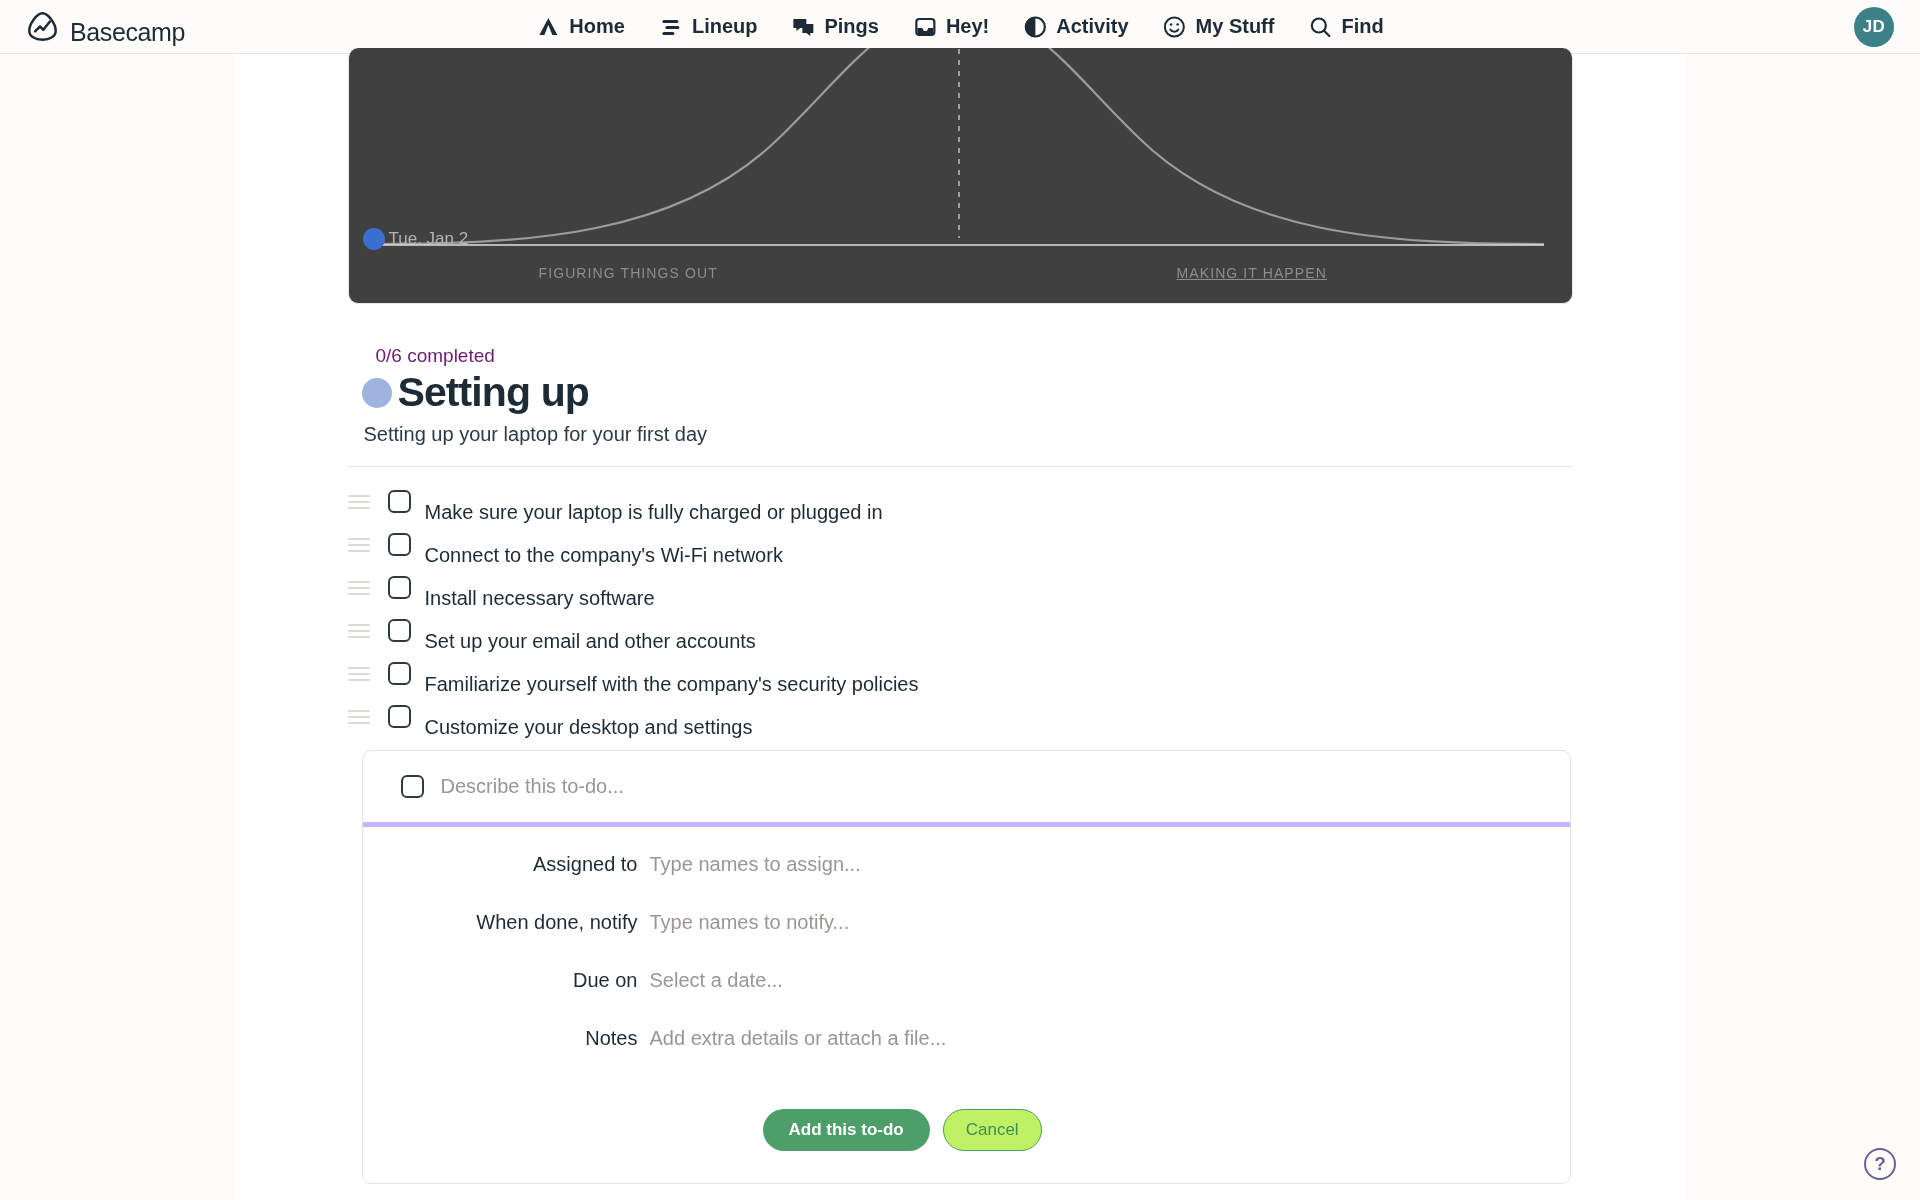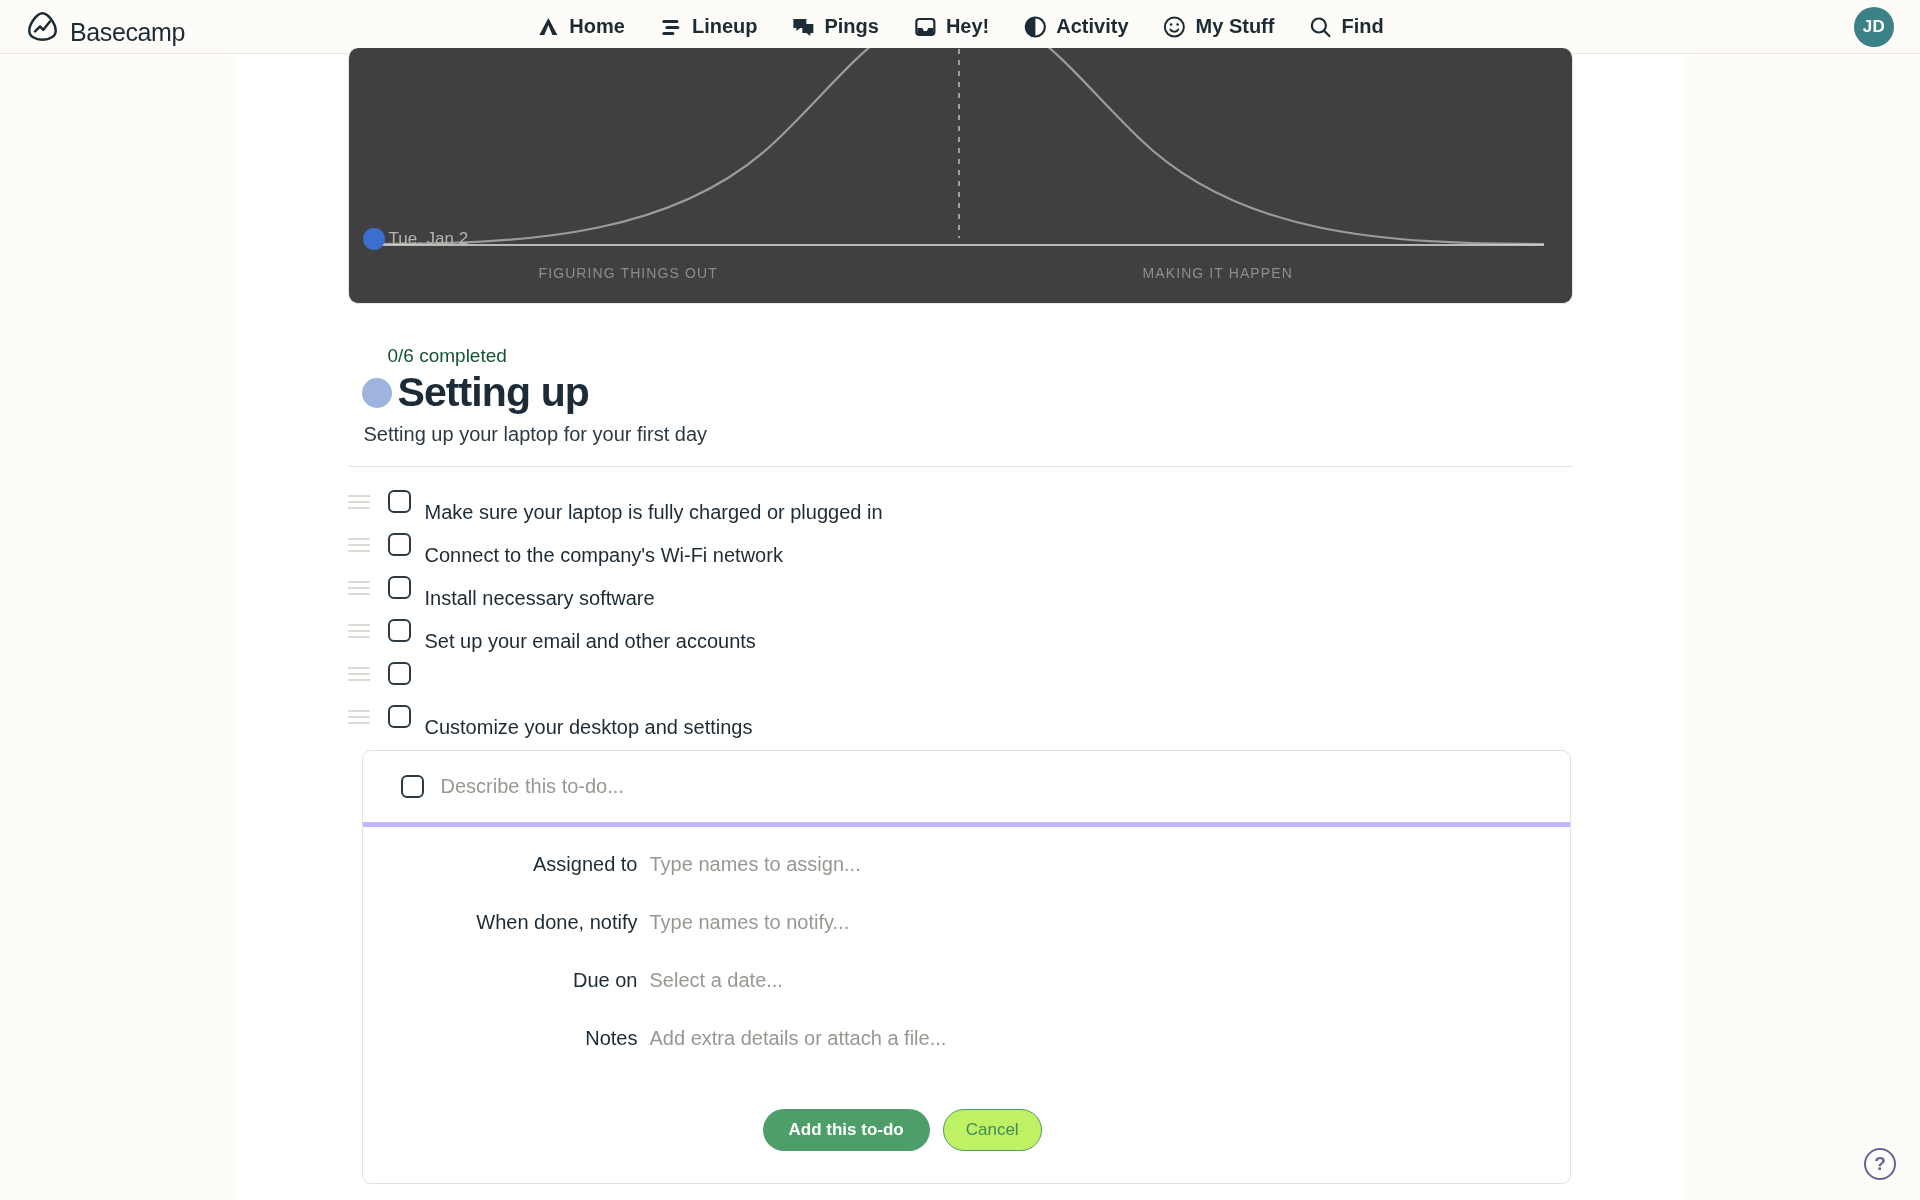--- a/index.html
+++ b/index.html
@@ -125,28 +125,28 @@
   }
   .hill-phase {
     position: absolute;
     top: 217px;
     font-size: 14px;
     letter-spacing: 1.1px;
     color: #8f8d88;
     white-space: nowrap;
   }
   .hill-phase.left  { left: 190px; }
-  .hill-phase.right { left: 794px; }
+  .hill-phase.right { left: 828px; text-decoration: underline; }
 
   
   .list-head { padding: 41px 0 0 14px; }
   .completed-count {
     font-size: 19px;
-    color: #14532d;
-    margin-left: 26px;
+    color: #701a75;
+    margin-left: 14px;
     margin-bottom: 2px;
   }
   .list-title-row {
     display: flex;
     align-items: center;
     gap: 6px;
     margin-left: 0;
   }
   .list-dot {
     width: 30px; height: 30px;
@@ -447,20 +447,21 @@
           <span class="todo-text">Set up your email and other accounts</span>
         </div>
 
         <div class="todo-row">
           <span class="drag-handle">
             <span></span>
               <span></span>
               <span></span>
           </span>
           <span class="checkbox"></span>
+          <span class="todo-text">Familiarize yourself with the company's security policies</span>
         </div>
 
         <div class="todo-row">
           <span class="drag-handle">
             <span></span>
               <span></span>
               <span></span>
           </span>
           <span class="checkbox"></span>
           <span class="todo-text">Customize your desktop and settings</span>

